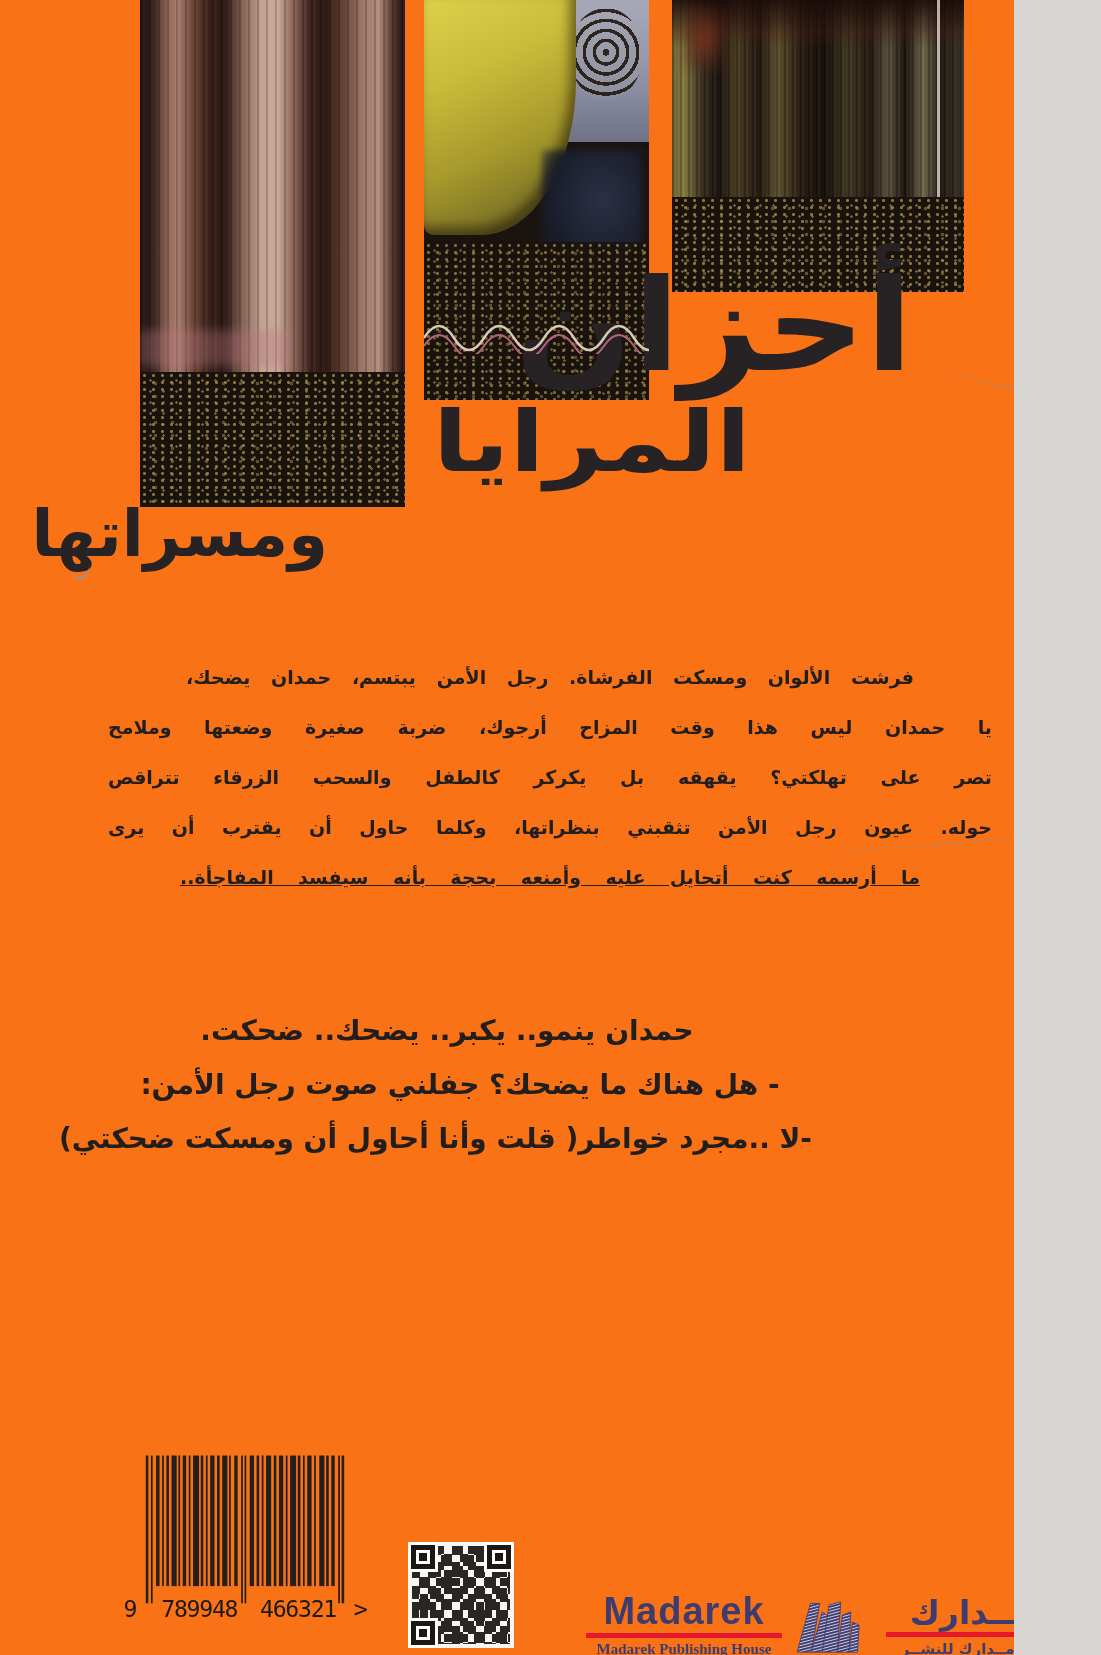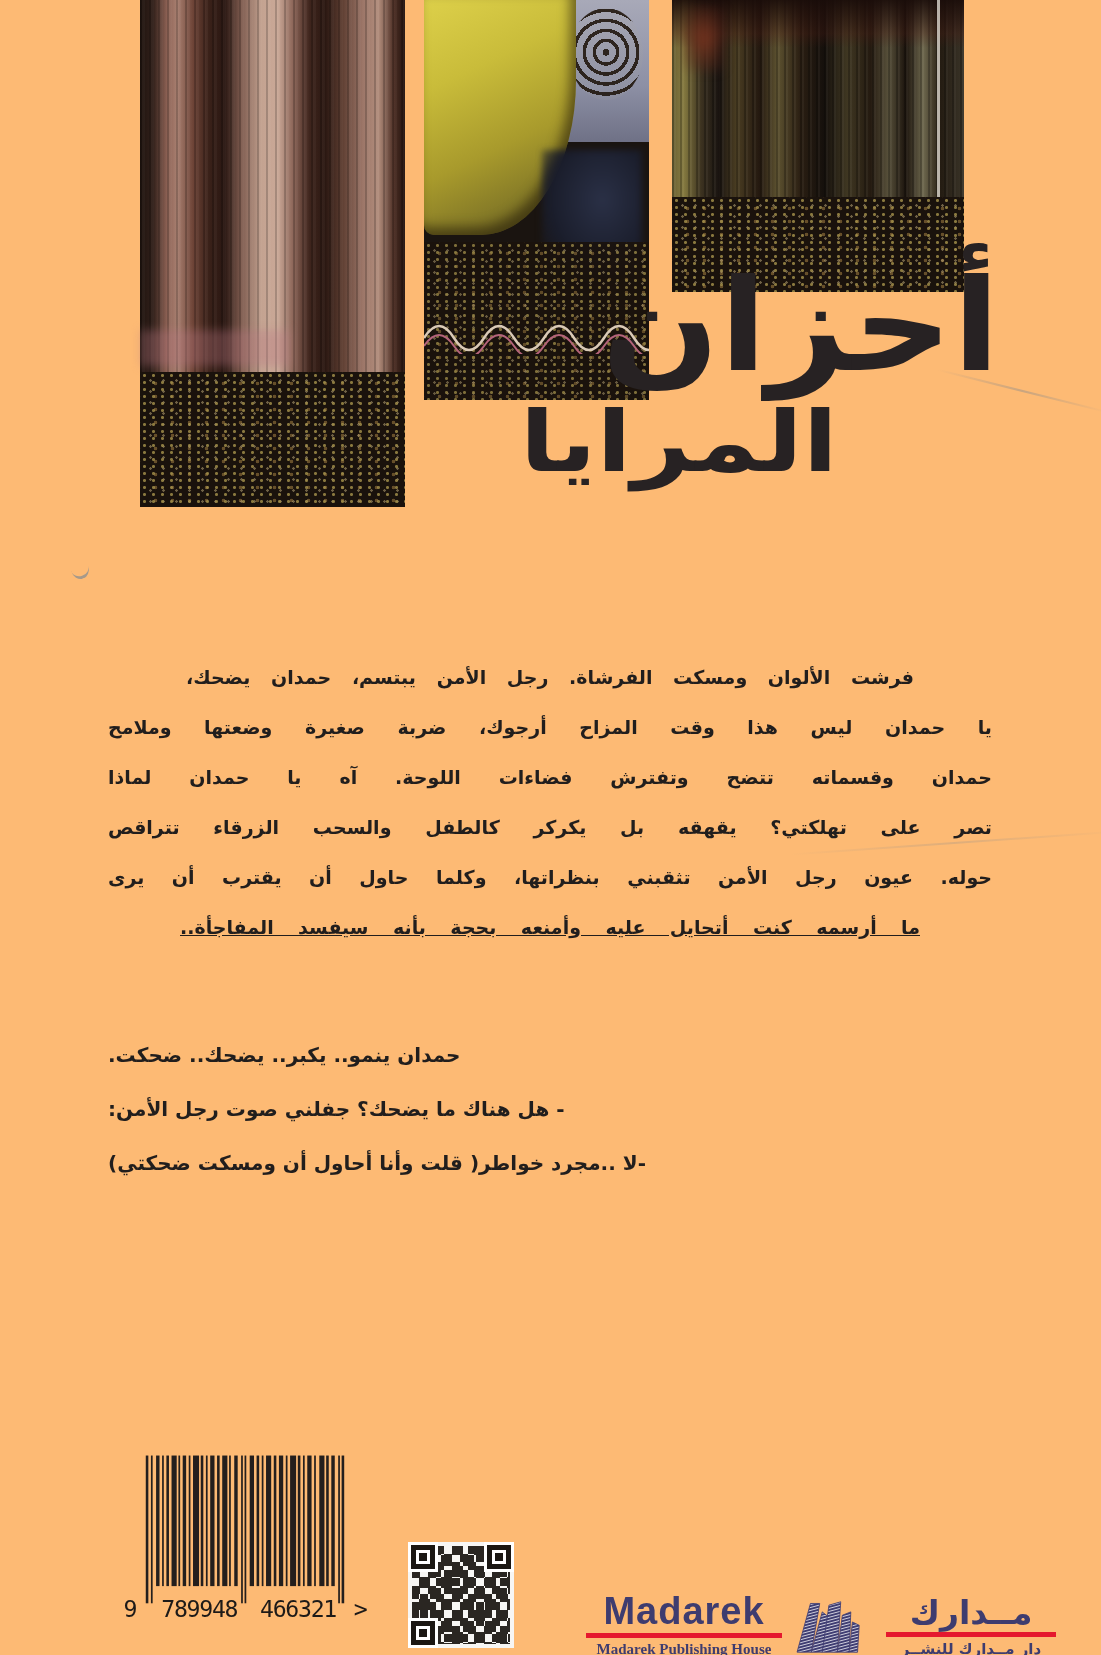--- a/index.html
+++ b/index.html
@@ -1,16 +1,16 @@
 <!DOCTYPE html>
 <html><head>
 <meta charset="utf-8">
 <style>
   html,body{margin:0;padding:0;background:#d8d6d2;}
-  .page{position:relative;width:1101px;height:1655px;background:#fdba74;overflow:hidden;
+  .page{position:relative;width:1014px;height:1655px;background:#f97316;overflow:hidden;
         font-family:"DejaVu Sans",sans-serif;}
 
   
   .panel{position:absolute;top:0;}
   .panel-left{left:140px;width:265px;height:507px;
     background:
       repeating-linear-gradient(90deg, rgba(0,0,0,.18) 0 2px, rgba(255,255,255,.03) 2px 5px, rgba(0,0,0,0) 5px 9px),
       linear-gradient(90deg,#1f140f 0%,#32201a 5%,#8a5f52 10%,#a87f70 14%,#6e4437 20%,
         #3a2119 26%,#2a1712 32%,#7d5a4e 38%,#c4a391 46%,#caa897 52%,#8a6356 58%,
         #3f251d 64%,#2b1812 70%,#5c3c30 76%,#9c7668 84%,#b28d7c 90%,#4a2c22 96%,#241510 100%);}
@@ -56,22 +56,22 @@
   .t1{right:101px;top:262px;font-size:128px;transform:scaleX(1.08);transform-origin:100% 50%;}
   .t2{right:263px;top:400px;font-size:84px;transform:scaleX(1.22);transform-origin:100% 50%;}
   .t3{right:686px;top:502px;font-size:64px;transform:scaleX(1.0);transform-origin:100% 50%;}
 
   
   .blurb{position:absolute;left:108px;top:652px;width:884px;direction:rtl;
     font-size:19px;font-weight:bold;color:#211e1d;}
   .bl{height:50px;line-height:50px;text-align:justify;text-align-last:justify;white-space:nowrap;}
   .bl.first{padding:0 78px;}
   .bl.last{padding:0 72px;text-decoration:underline;}
-  .dialogue{position:absolute;left:108px;top:1028px;width:884px;direction:rtl;text-align:left;
-    padding-right:180px;box-sizing:border-box;font-size:20px;font-weight:bold;color:#211e1d;}
+  .dialogue{position:absolute;left:108px;top:1004px;width:884px;direction:rtl;text-align:center;
+    padding-right:180px;box-sizing:border-box;font-size:28px;font-weight:bold;color:#211e1d;}
   .dl{height:54px;line-height:54px;white-space:nowrap;}
   .dl.d1{margin-left:0;margin-right:26px;}
 
   
   .barcode{position:absolute;left:120px;top:1452px;}
   .barcode text{font-family:"DejaVu Sans Mono",monospace;font-size:27px;fill:#1d1a18;}
   .qr{position:absolute;left:408px;top:1542px;width:106px;height:106px;background:#f7f6f4;}
   .qr-noise{position:absolute;inset:4px;opacity:.93;
     background-image:
       conic-gradient(#1b1713 25%, rgba(0,0,0,0) 0 50%, #1b1713 0 75%, rgba(0,0,0,0) 0),
@@ -126,25 +126,25 @@
   </div>
 
   <div class="panel panel-right">
     <div class="red-blotch"></div>
     <div class="white-line"></div>
     <div class="speckle sp-right"></div>
   </div>
 
   <h1 class="title t1">أحزان</h1>
   <h1 class="title t2">المرايا</h1>
+  <h1 class="title t3">ومسراتها</h1>
 
   <div class="blurb">
     <div class="bl first">فرشت الألوان ومسكت الفرشاة. رجل الأمن يبتسم، حمدان يضحك،</div>
     <div class="bl">يا حمدان ليس هذا وقت المزاح أرجوك، ضربة صغيرة وضعتها وملامح</div>
-    <div class="bl">حمدان وقسماته تتضح وتفترش فضاءات اللوحة. آه يا حمدان لماذا</div>
     <div class="bl">تصر على تهلكتي؟ يقهقه بل يكركر كالطفل والسحب الزرقاء تتراقص</div>
     <div class="bl">حوله. عيون رجل الأمن تثقبني بنظراتها، وكلما حاول أن يقترب أن يرى</div>
     <div class="bl last">ما أرسمه كنت أتحايل عليه وأمنعه بحجة بأنه سيفسد المفاجأة..</div>
   </div>
 
   <div class="dialogue">
     <div class="dl d1">حمدان ينمو.. يكبر.. يضحك.. ضحكت.</div>
     <div class="dl">- هل هناك ما يضحك؟ جفلني صوت رجل الأمن:</div>
     <div class="dl">-لا ..مجرد خواطر( قلت وأنا أحاول أن ومسكت ضحكتي)</div>
   </div>

